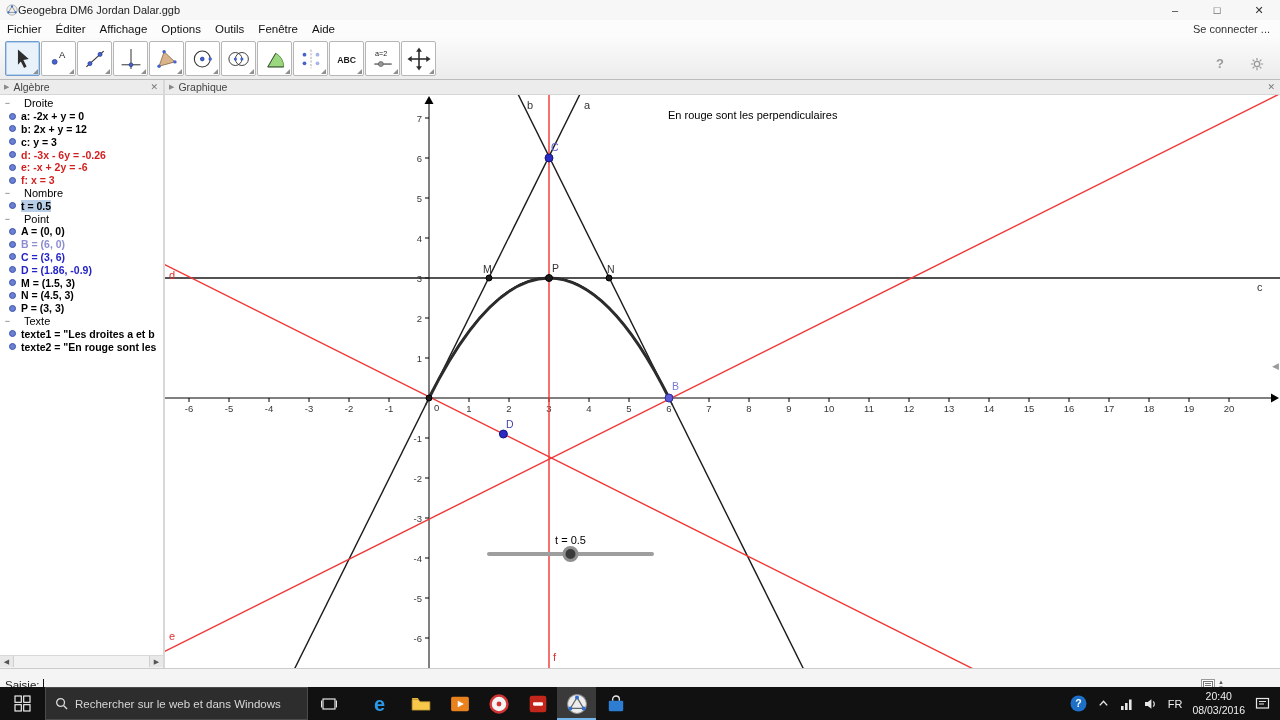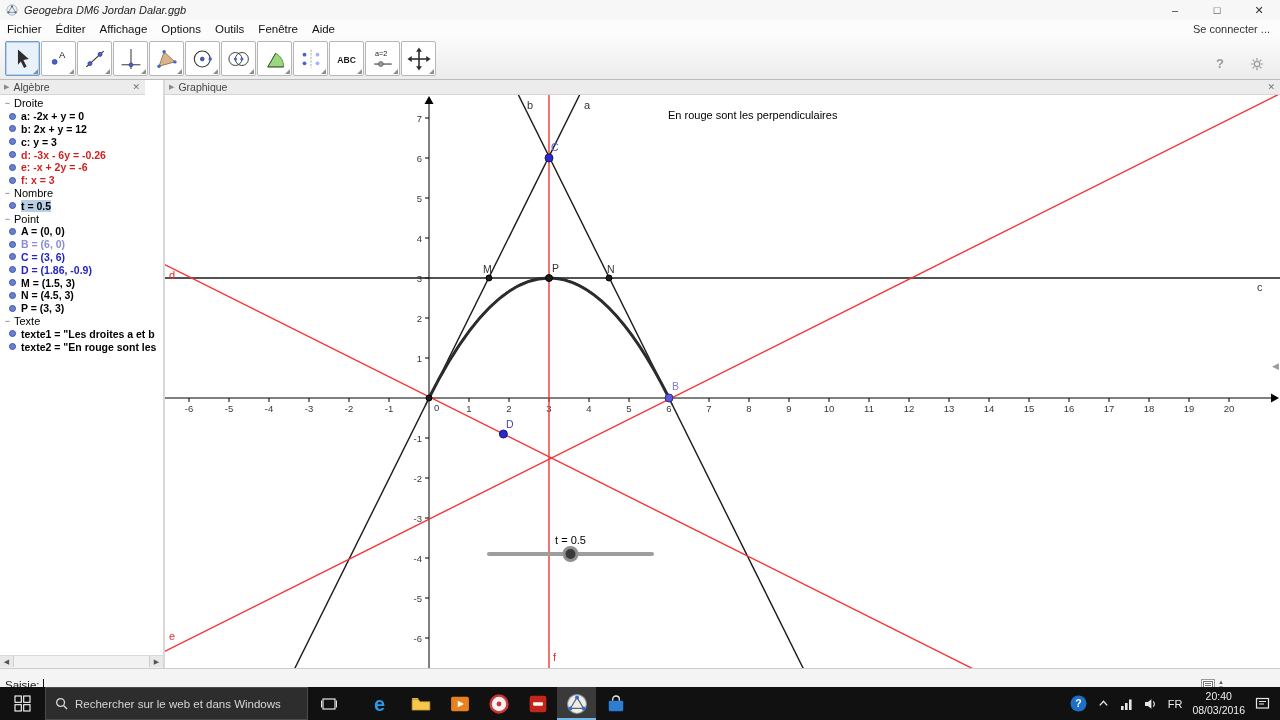--- a/index.html
+++ b/index.html
@@ -1,21 +1,21 @@
 <!DOCTYPE html>
 <html><head>
 <meta charset="utf-8">
 <style>
   html,body{margin:0;padding:0;}
   #screen{position:relative;width:1280px;height:720px;background:#fff;overflow:hidden;
           font-family:"Liberation Sans","DejaVu Sans",sans-serif;cursor:default;}
   
   .titlebar{position:absolute;left:0;top:0;width:100%;height:20px;background:#f7f7f7;display:flex;align-items:center;}
   .ticon{margin-left:6px;display:flex;}
-  .ttext{margin-left:6px;font-size:11px;color:#222;font-style:italic;}
+  .ttext{font-size:11px;color:#222;}
   .wcontrols{margin-left:auto;display:flex;height:100%;}
   .wbtn{width:42px;text-align:center;font-size:11px;color:#333;line-height:20px;}
   
   .menubar{position:absolute;left:0;top:20px;width:100%;height:18px;background:#fcfcfc;display:flex;align-items:center;border-bottom:1px solid #ececec;gap:20px;}
   .mitem{padding:0 7px;font-size:11.5px;color:#111;}
   .signin{margin-left:auto;padding-right:10px;font-size:11px;color:#333;}
   
   .toolbar{position:absolute;left:0;top:38px;width:100%;height:42px;background:linear-gradient(#fbfbfb,#ececec);
            border-bottom:1px solid #bcbcbc;display:flex;align-items:center;padding-left:5px;box-sizing:border-box;}
   .tool{width:35px;height:35px;background:#fff;border:1px solid #b6b6b6;border-radius:2px;margin-right:1px;position:relative;
@@ -25,21 +25,21 @@
   .tbright{position:absolute;right:16px;top:56px;display:flex;gap:26px;align-items:center;color:#9a9a9a;z-index:5;}
   
   .pheader{position:absolute;height:15px;background:#ececec;border-bottom:1px solid #d6d6d6;display:flex;align-items:center;
            font-size:10.5px;color:#444;box-sizing:border-box;}
   .pheader .tri{color:#8a8a8a;font-size:7px;margin:0 4px;}
   .pheader .x{margin-left:auto;margin-right:5px;color:#777;font-size:9px;}
   
   #algebra{position:absolute;left:0;top:95px;width:163px;height:560px;background:#fff;overflow:hidden;padding-top:2px;box-sizing:border-box;}
   .agroup{display:flex;align-items:center;height:12.8px;font-size:11px;color:#000;}
   .atoggle{width:9px;margin-left:3px;text-align:center;color:#666;font-size:9px;}
-  .agroup .glabel{margin-left:2px;text-align:right;}
+  .agroup .glabel{margin-left:12px;text-align:right;}
   .aitem{display:flex;align-items:center;height:12.8px;padding-left:9px;}
   .marble{width:7px;height:7px;border-radius:50%;background:#6a7fd2;border:1px solid #3a55a8;margin-right:5px;flex:none;box-sizing:border-box;}
   .atext{font-size:10.5px;font-weight:bold;white-space:nowrap;}
   .atext.sel{background:#b9cfe8;}
   #ascroll{position:absolute;left:0;top:655px;width:163px;height:13px;background:#f2f2f2;border-top:1px solid #d9d9d9;display:flex;box-sizing:border-box;}
   .sarrow{width:13px;height:11px;font-size:7px;color:#555;text-align:center;line-height:11px;background:#e8e8e8;border-right:1px solid #cfcfcf;}
   .sarrow.right{margin-left:auto;border-left:1px solid #cfcfcf;border-right:none;}
   .splitter{position:absolute;left:163px;top:80px;width:2px;height:588px;background:#d8d8d8;}
   
   #graphics{position:absolute;left:165px;top:95px;width:1115px;height:573px;background:#fff;}
@@ -201,21 +201,21 @@
     <span style="display:flex">
       <svg width="14" height="14" viewBox="0 0 16 16">
           <g stroke="#9a9a9a" stroke-width="1.4" fill="none">
             <circle cx="8" cy="8" r="3"></circle>
             <path d="M8 1v3M8 12v3M1 8h3M12 8h3M3 3l2 2M11 11l2 2M13 3l-2 2M5 11l-2 2"></path>
           </g>
         </svg>
     </span>
   </div>
 
-  <div class="pheader" style="left:0;top:80px;width:145px;">
+  <div class="pheader" style="left:0;top:80px;width:163px;">
     <span class="tri">▶</span>
     <span>Algèbre</span>
     <span class="x">✕</span>
   </div>
   <div id="algebra">
     <div>
         <div class="agroup">
           <span class="atoggle">−</span>
           <span class="glabel">Droite</span>
         </div>

